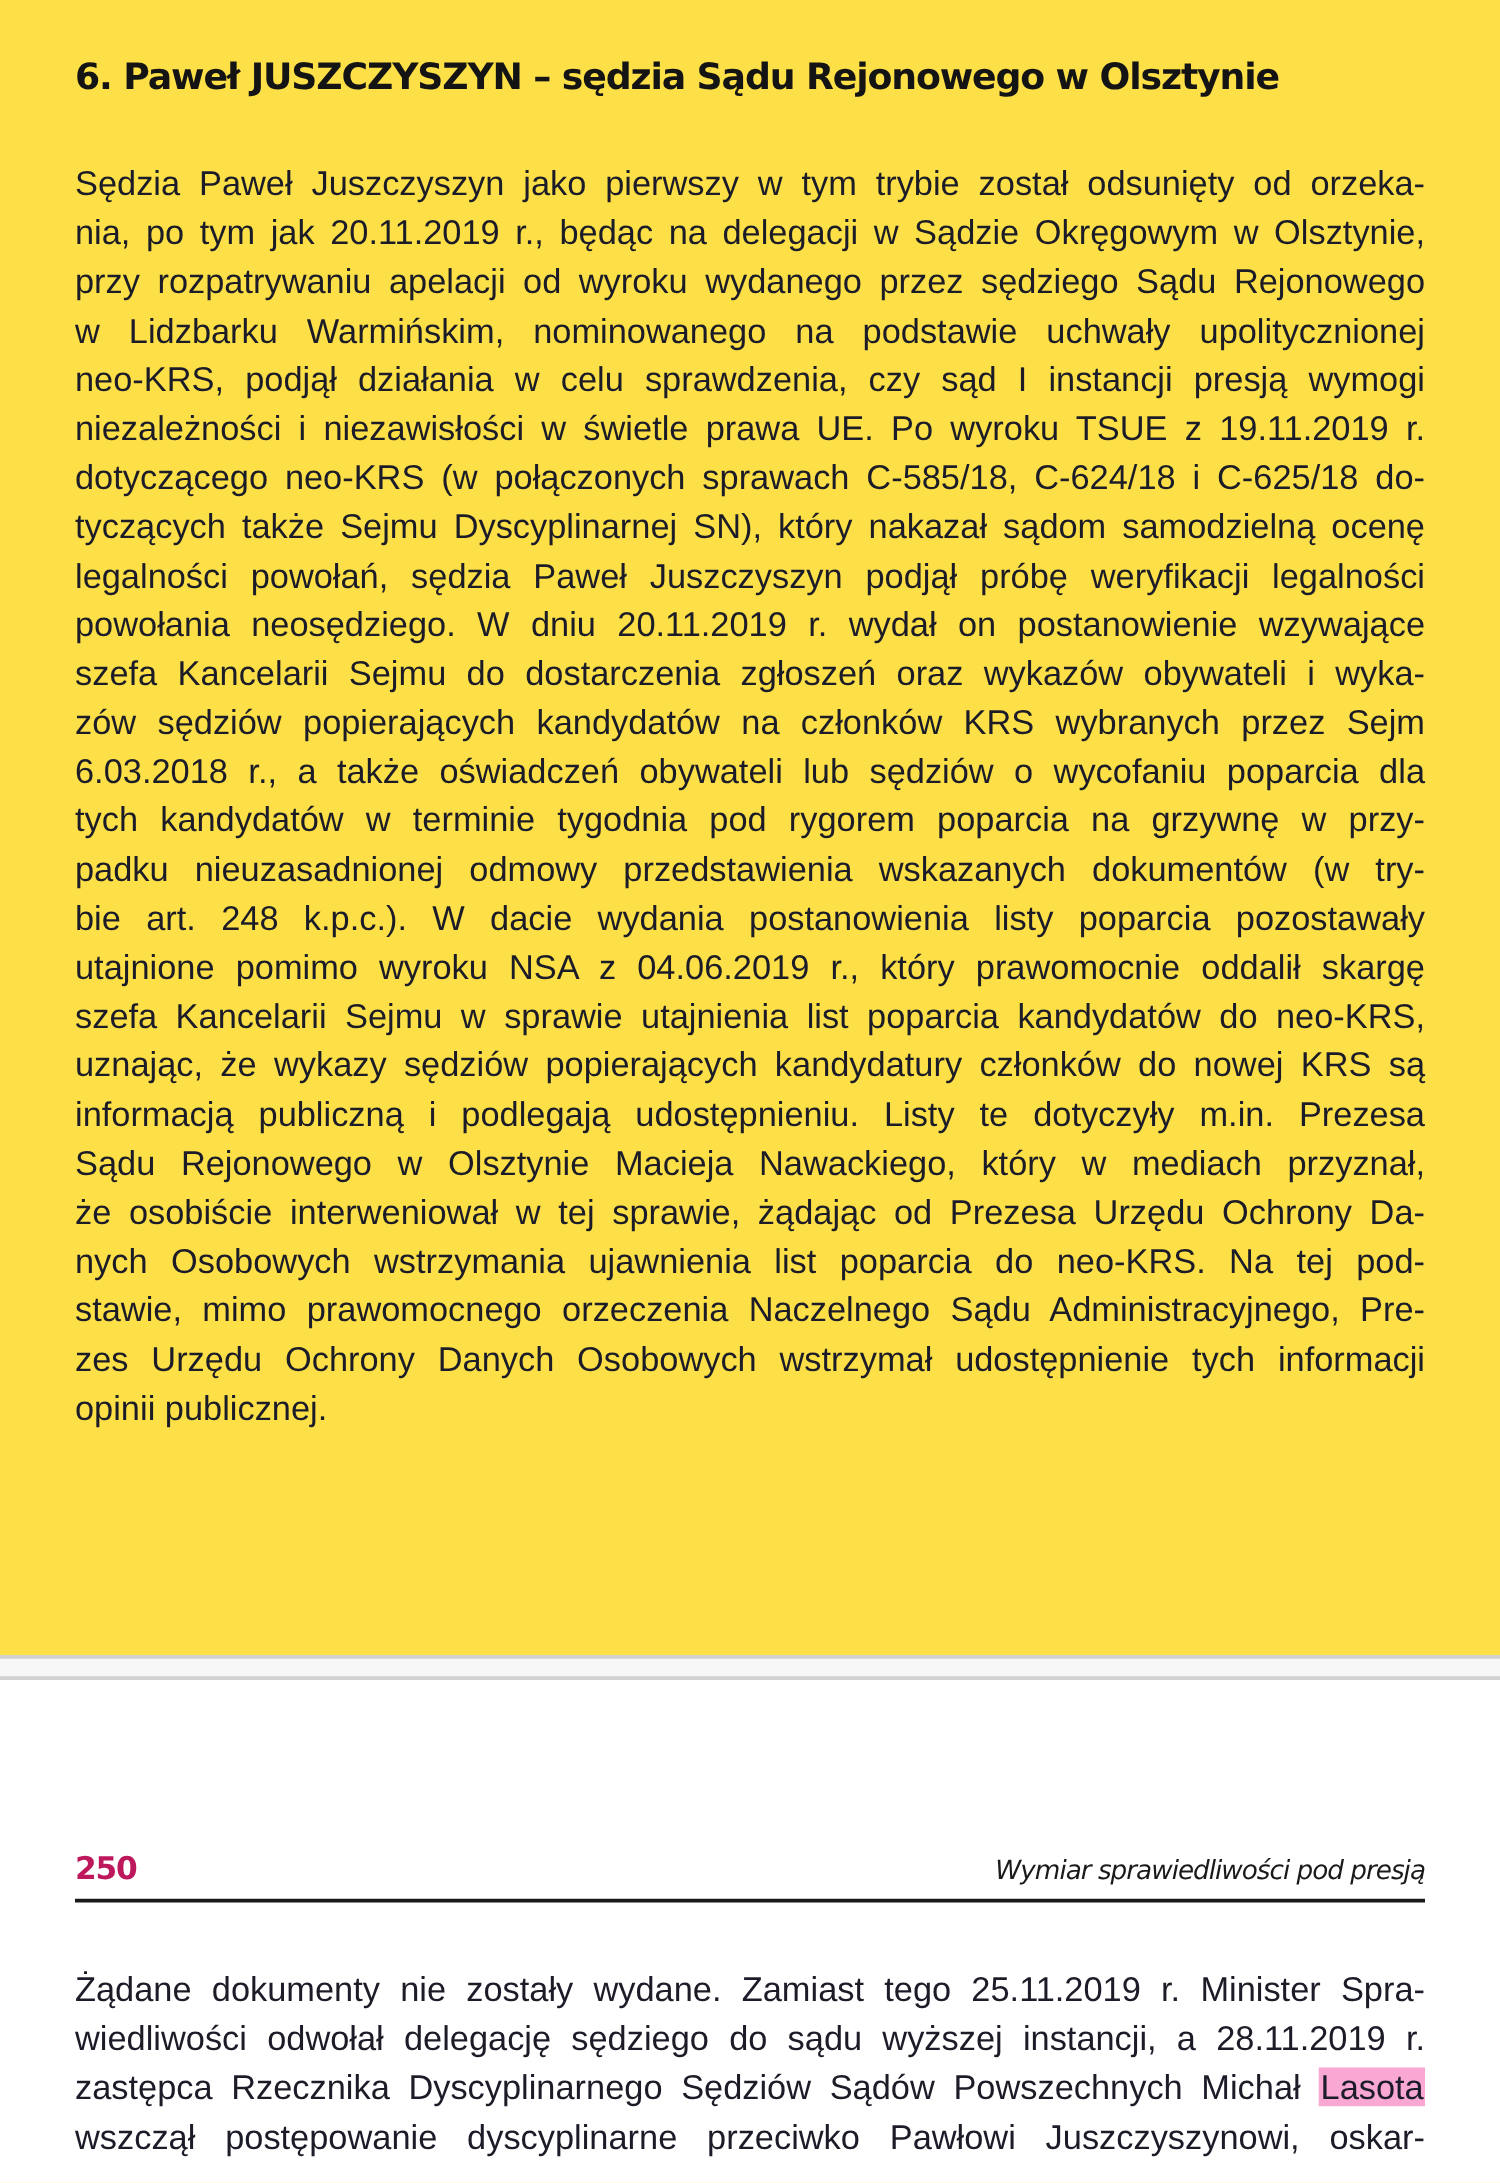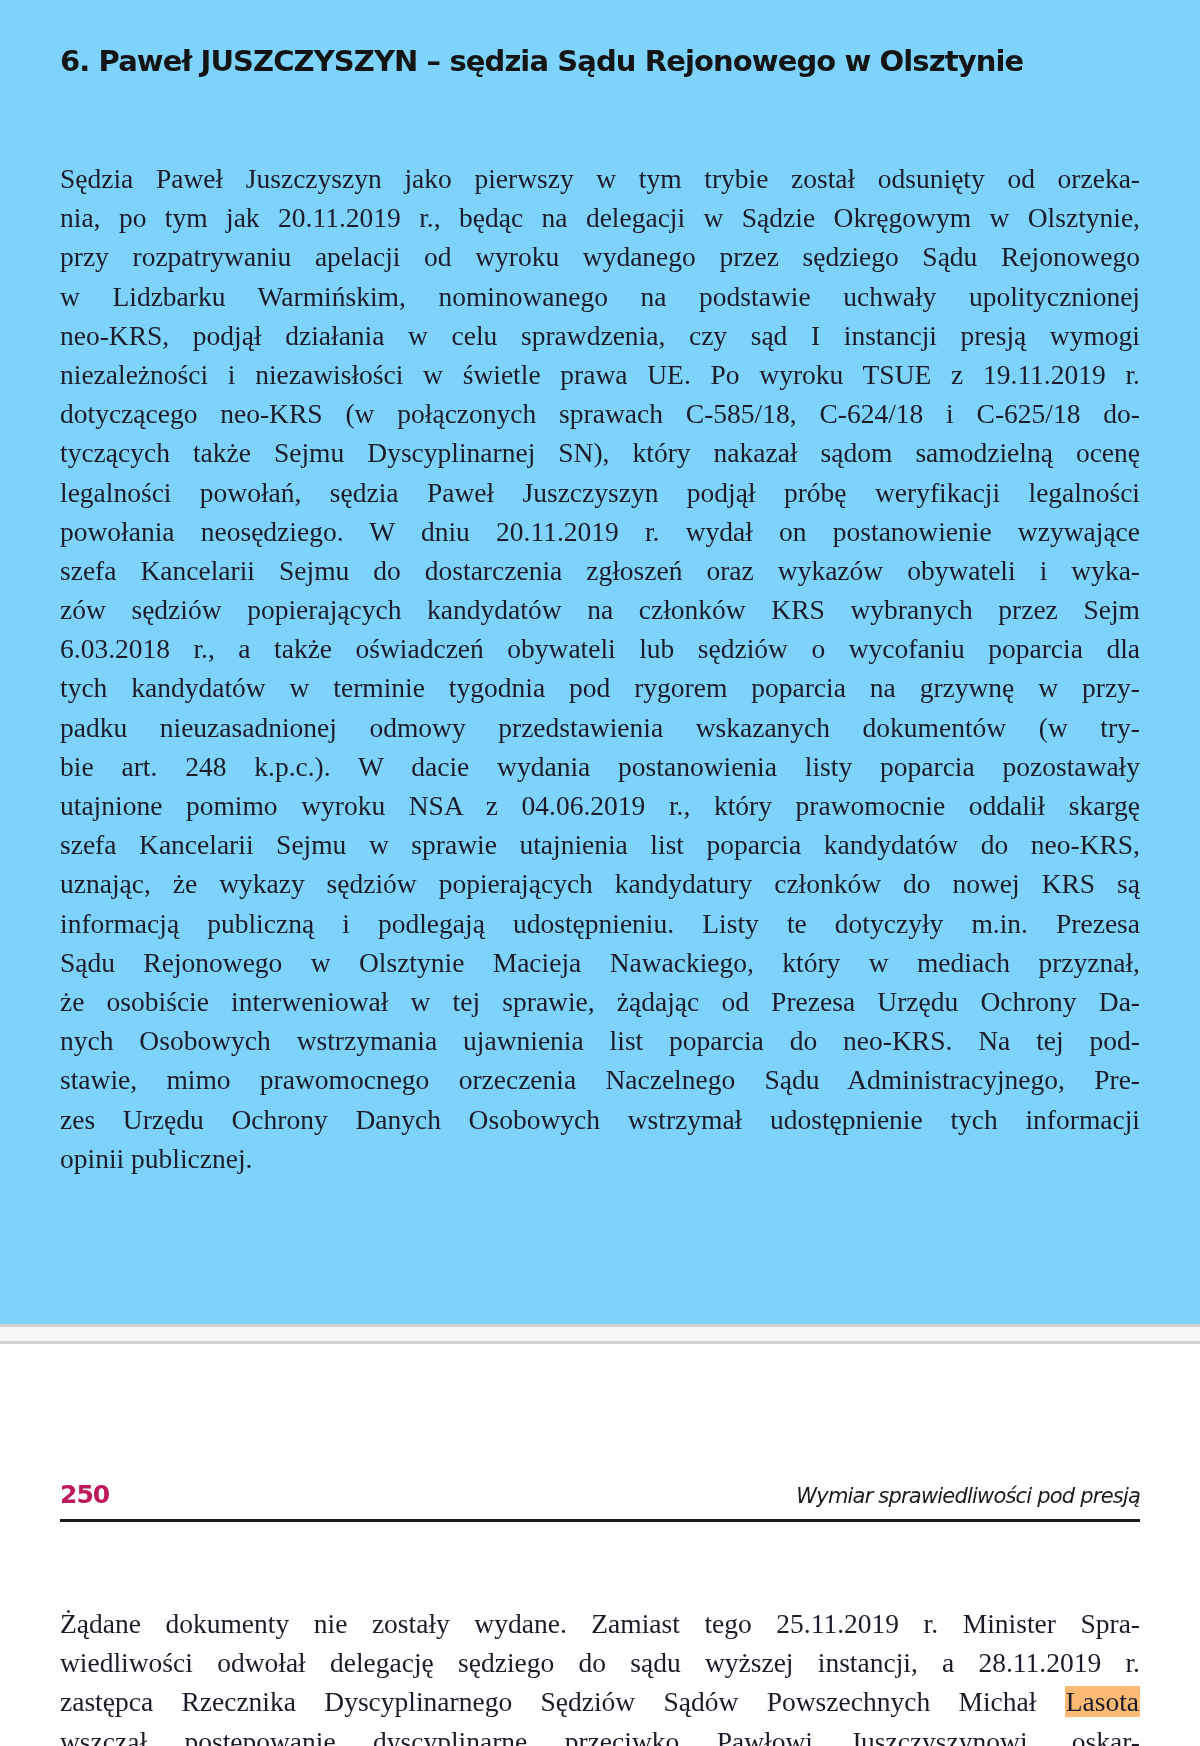--- a/index.html
+++ b/index.html
@@ -13,41 +13,40 @@
       position: relative;
       overflow: hidden;
       color: #1c1c24;
     }
     .page-top {
       position: absolute;
       left: 0;
       top: 0;
       width: 1200px;
       height: 1324px;
-      background: #7dd3fc;
+      background: #fde047;
     }
     .section-heading {
       position: absolute;
       left: 60px;
       top: 44px;
       font-family: "DejaVu Sans", sans-serif;
       font-size: 29px;
       font-weight: bold;
       letter-spacing: -0.9px;
       color: #141414;
       white-space: nowrap;
     }
     .body-text {
       position: absolute;
       left: 60px;
       width: 1080px;
-      font-family: Liberation Serif, serif;
+      font-family: Liberation Sans, sans-serif;
       font-size: 27.5px;
       color: #1c1c28;
-      margin-top: 32px;
     }
     .body-text .line {
       display: block;
       height: 39.2px;
       line-height: 39.2px;
       white-space: nowrap;
       text-align: justify;
       text-align-last: justify;
     }
     .body-text .line.last {
@@ -149,15 +148,15 @@
 <div class="page-bottom"></div>
 
 <div class="running-header">
   <span class="page-number">250</span>
   <span class="running-title">Wymiar sprawiedliwości pod presją</span>
 </div>
 
 <div class="body-text para-bottom">
   <span class="line">Żądane dokumenty nie zostały wydane. Zamiast tego 25.11.2019 r. Minister Spra-</span>
   <span class="line">wiedliwości odwołał delegację sędziego do sądu wyższej instancji, a 28.11.2019 r.</span>
-  <span class="line"><span>zastępca Rzecznika Dyscyplinarnego Sędziów Sądów Powszechnych Michał </span><span class="highlight" style="background: #fdba74;">Lasota</span><span></span></span>
+  <span class="line"><span>zastępca Rzecznika Dyscyplinarnego Sędziów Sądów Powszechnych Michał </span><span class="highlight" style="background: #f9a8d4;">Lasota</span><span></span></span>
   <span class="line">wszczął postępowanie dyscyplinarne przeciwko Pawłowi Juszczyszynowi, oskar-</span>
 </div>
 
 </body></html>

